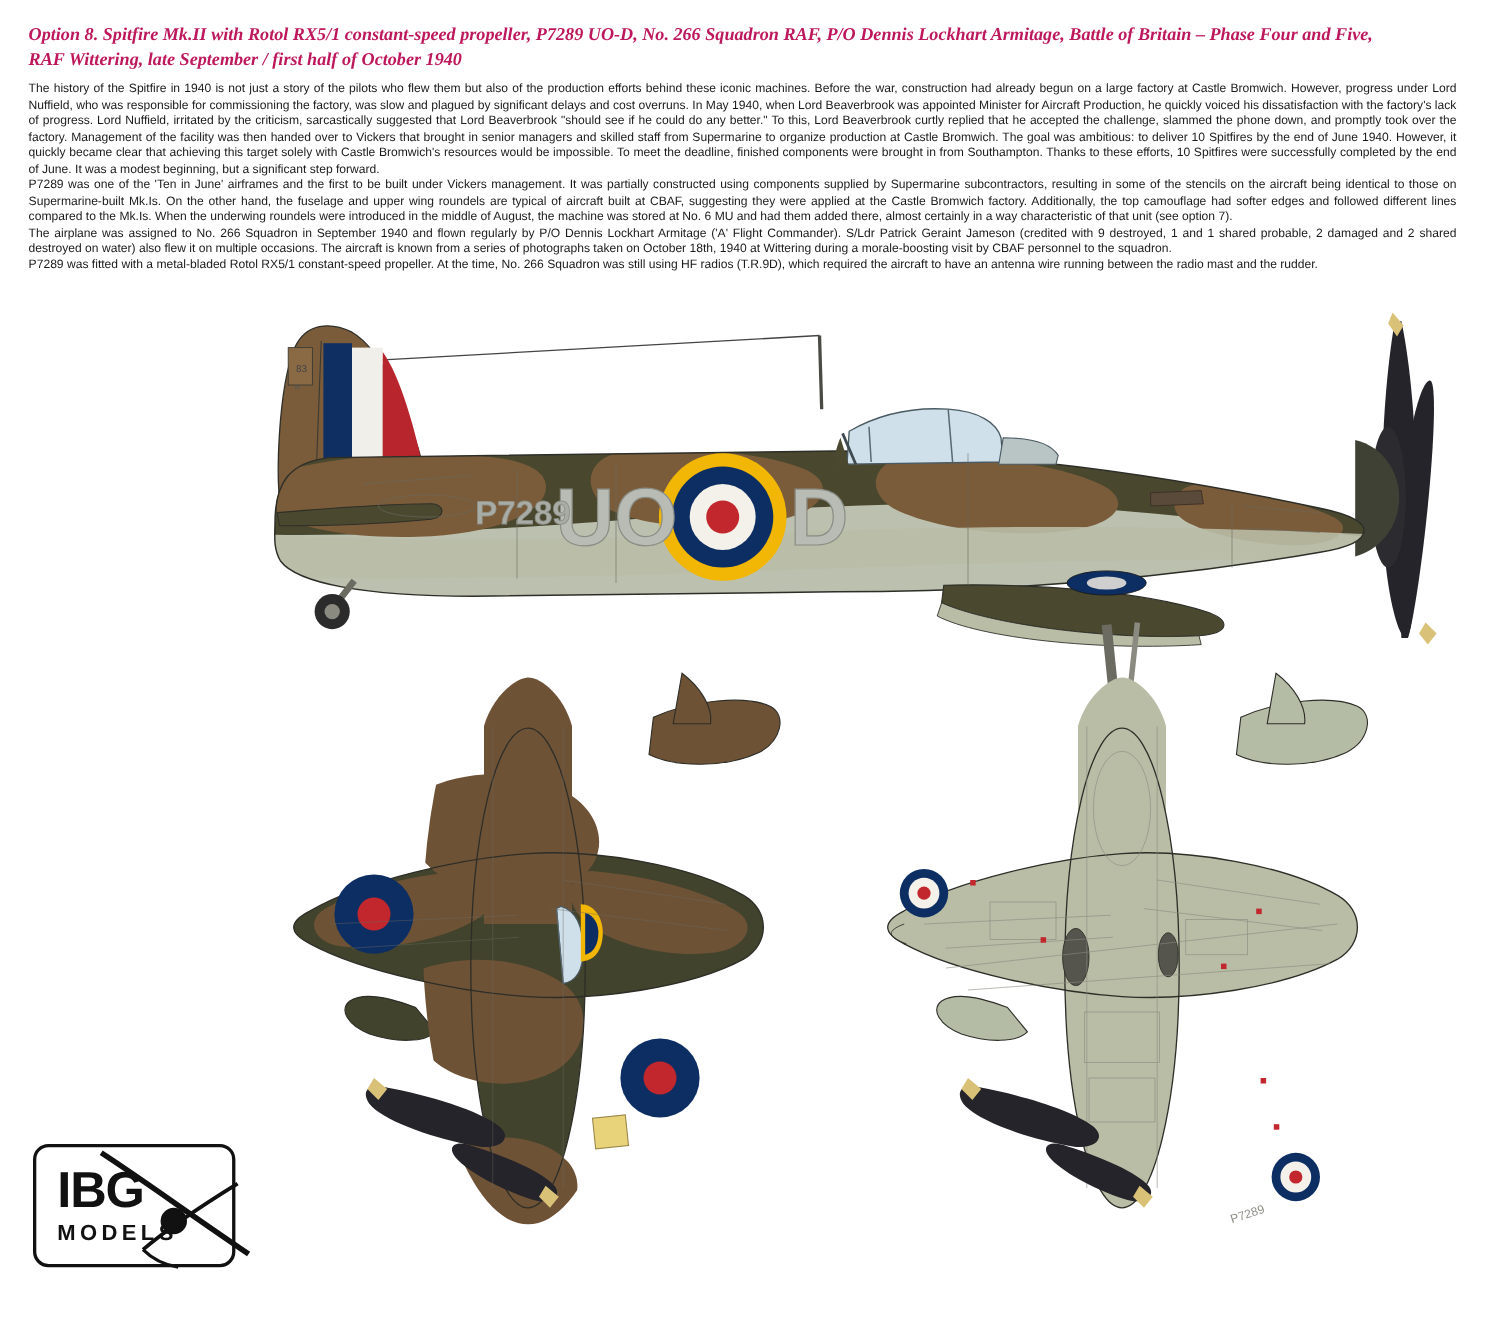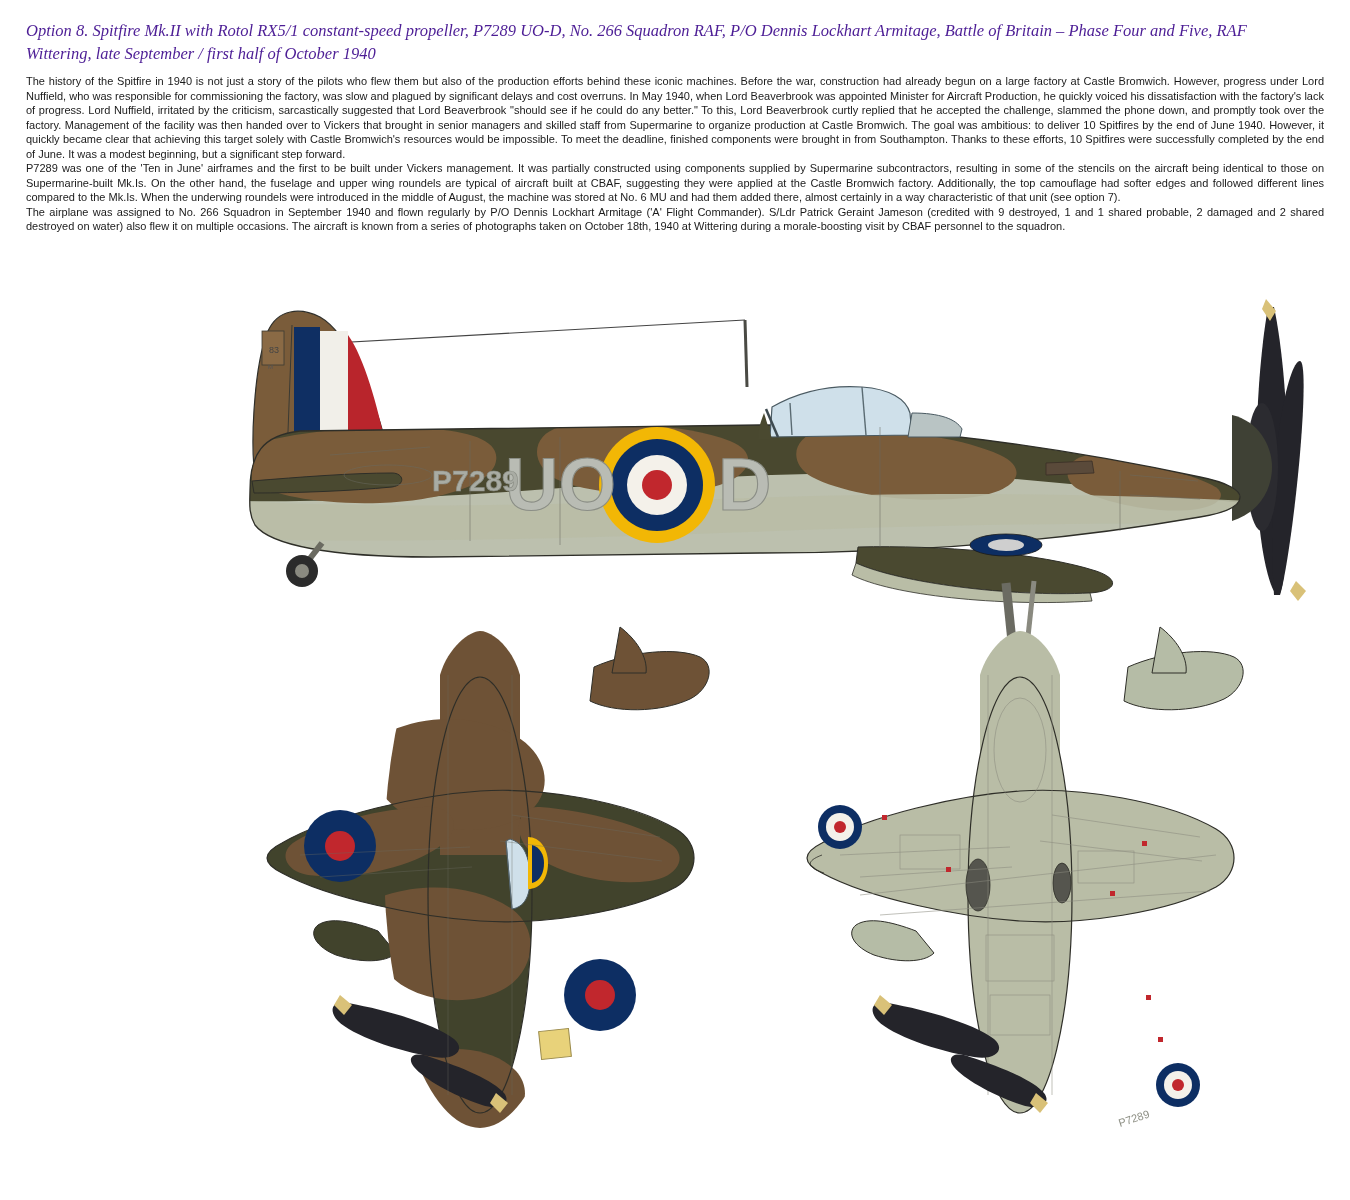--- a/index.html
+++ b/index.html
@@ -22,45 +22,45 @@
   }
 
   
   .title {
     position: absolute;
     left: 26px;
     top: 20px;
     width: 1240px;
     font-family: "Liberation Serif", serif;
     font-style: italic;
-    font-weight: normal;
+    font-weight: bold;
     font-size: 16.5px;
     line-height: 1.38;
-    color: #4c1d95;
+    color: #be185d;
   }
 
   .body-text {
     position: absolute;
     left: 26px;
     top: 74px;
     width: 1298px;
     font-size: 11px;
     line-height: 1.32;
     text-align: justify;
     color: #1a1a1a;
   }
   .body-text p {
     margin: 0 0 0px 0;
   }
 
   
   .artwork {
     position: absolute;
     left: 0;
-    top: 295px;
+    top: 280px;
     width: 1116px;
     height: 880px;
   }
   .artwork svg {
     display: block;
   }
 
   
   .logo {
     position: absolute;
@@ -112,20 +112,21 @@
 <body>
 
 <div class="page">
 
   <div class="title">Option 8. Spitfire Mk.II with Rotol RX5/1 constant-speed propeller, P7289 UO-D, No. 266 Squadron RAF, P/O Dennis Lockhart Armitage, Battle of Britain – Phase Four and Five, RAF Wittering, late September / first half of October 1940</div>
 
   <div class="body-text">
     <p>The history of the Spitfire in 1940 is not just a story of the pilots who flew them but also of the production efforts behind these iconic machines. Before the war, construction had already begun on a large factory at Castle Bromwich. However, progress under Lord Nuffield, who was responsible for commissioning the factory, was slow and plagued by significant delays and cost overruns. In May 1940, when Lord Beaverbrook was appointed Minister for Aircraft Production, he quickly voiced his dissatisfaction with the factory's lack of progress. Lord Nuffield, irritated by the criticism, sarcastically suggested that Lord Beaverbrook "should see if he could do any better." To this, Lord Beaverbrook curtly replied that he accepted the challenge, slammed the phone down, and promptly took over the factory. Management of the facility was then handed over to Vickers that brought in senior managers and skilled staff from Supermarine to organize production at Castle Bromwich. The goal was ambitious: to deliver 10 Spitfires by the end of June 1940. However, it quickly became clear that achieving this target solely with Castle Bromwich's resources would be impossible. To meet the deadline, finished components were brought in from Southampton. Thanks to these efforts, 10 Spitfires were successfully completed by the end of June. It was a modest beginning, but a significant step forward.</p>
     <p>P7289 was one of the 'Ten in June' airframes and the first to be built under Vickers management. It was partially constructed using components supplied by Supermarine subcontractors, resulting in some of the stencils on the aircraft being identical to those on Supermarine-built Mk.Is. On the other hand, the fuselage and upper wing roundels are typical of aircraft built at CBAF, suggesting they were applied at the Castle Bromwich factory. Additionally, the top camouflage had softer edges and followed different lines compared to the Mk.Is. When the underwing roundels were introduced in the middle of August, the machine was stored at No. 6 MU and had them added there, almost certainly in a way characteristic of that unit (see option 7).</p>
     <p>The airplane was assigned to No. 266 Squadron in September 1940 and flown regularly by P/O Dennis Lockhart Armitage ('A' Flight Commander). S/Ldr Patrick Geraint Jameson (credited with 9 destroyed, 1 and 1 shared probable, 2 damaged and 2 shared destroyed on water) also flew it on multiple occasions. The aircraft is known from a series of photographs taken on October 18th, 1940 at Wittering during a morale-boosting visit by CBAF personnel to the squadron.</p>
+    <p>P7289 was fitted with a metal-bladed Rotol RX5/1 constant-speed propeller. At the time, No. 266 Squadron was still using HF radios (T.R.9D), which required the aircraft to have an antenna wire running between the radio mast and the rudder.</p>
   </div>
 
   <div class="artwork">
     <svg width="1350" height="880" viewBox="0 0 1350 880" xmlns="http://www.w3.org/2000/svg">
       <defs>
         <clipPath id="fuseClip">
           <path d="M250,195 C250,160 262,140 300,136 L760,130 C900,130 1050,150 1200,182
                    C1230,188 1240,196 1240,202 C1240,212 1225,218 1200,222
                    C1050,248 900,258 760,258 L430,262 C330,262 270,250 255,230
                    C248,218 250,206 250,195 Z"></path>
@@ -407,14 +408,25 @@
                    C992,800 964,784 954,772 C946,762 954,756 970,762 Z" fill="#24242a"></path>
           <path d="M880,700 L892,710 L884,720 L874,710 Z" fill="#d9c178"></path>
           <path d="M1036,798 L1048,808 L1040,818 L1030,808 Z" fill="#d9c178"></path>
         </g>
 
         <text x="1120" y="832" font-family="Liberation Sans, sans-serif" font-size="11" fill="#8d8f84" transform="rotate(-18 1120 832)">P7289</text>
       </g>
     </svg>
   </div>
 
+  <div class="logo">
+    <div class="logo-box"></div>
+    <div class="logo-ibg">IBG</div>
+    <div class="logo-models">MODELS</div>
+    <svg class="logo-swoosh" viewBox="0 0 212 118" xmlns="http://www.w3.org/2000/svg">
+      <path d="M62 8 C96 30 140 62 196 100" stroke="#111" stroke-width="5" fill="none"></path>
+      <path d="M186 36 C160 52 126 74 100 96" stroke="#111" stroke-width="3.5" fill="none"></path>
+      <path d="M100 96 C108 104 120 110 132 112" stroke="#111" stroke-width="3" fill="none"></path>
+      <circle cx="128" cy="70" r="12" fill="#111"></circle>
+    </svg>
+  </div>
 
 </div>
 
 </body></html>

